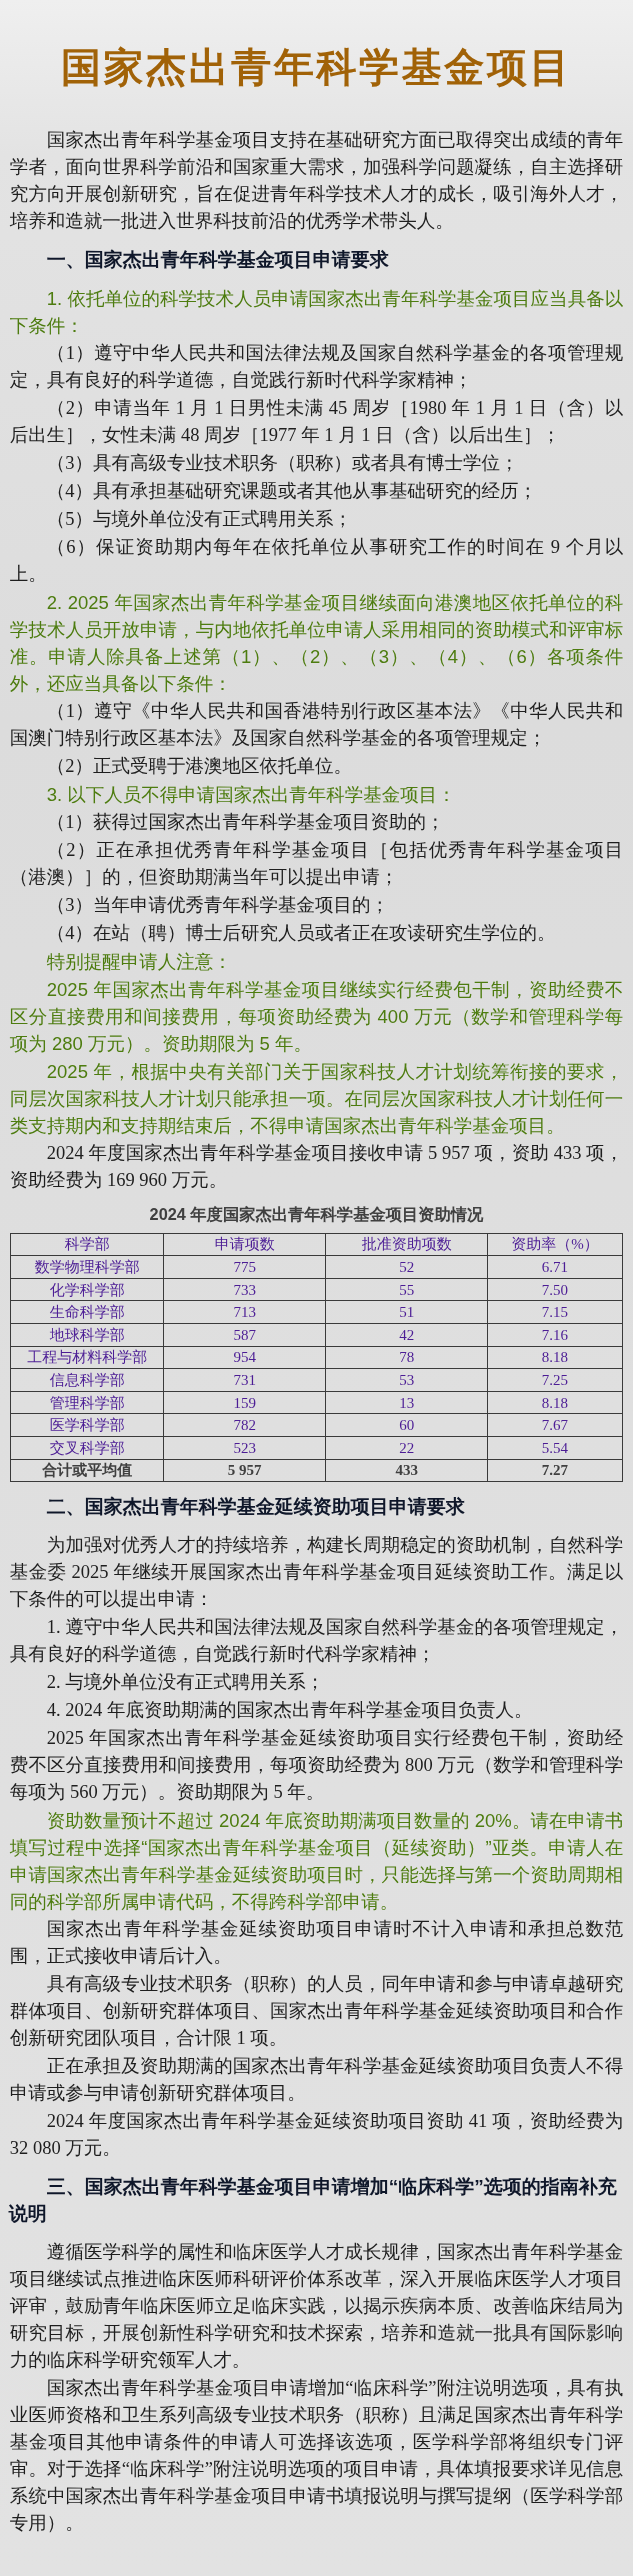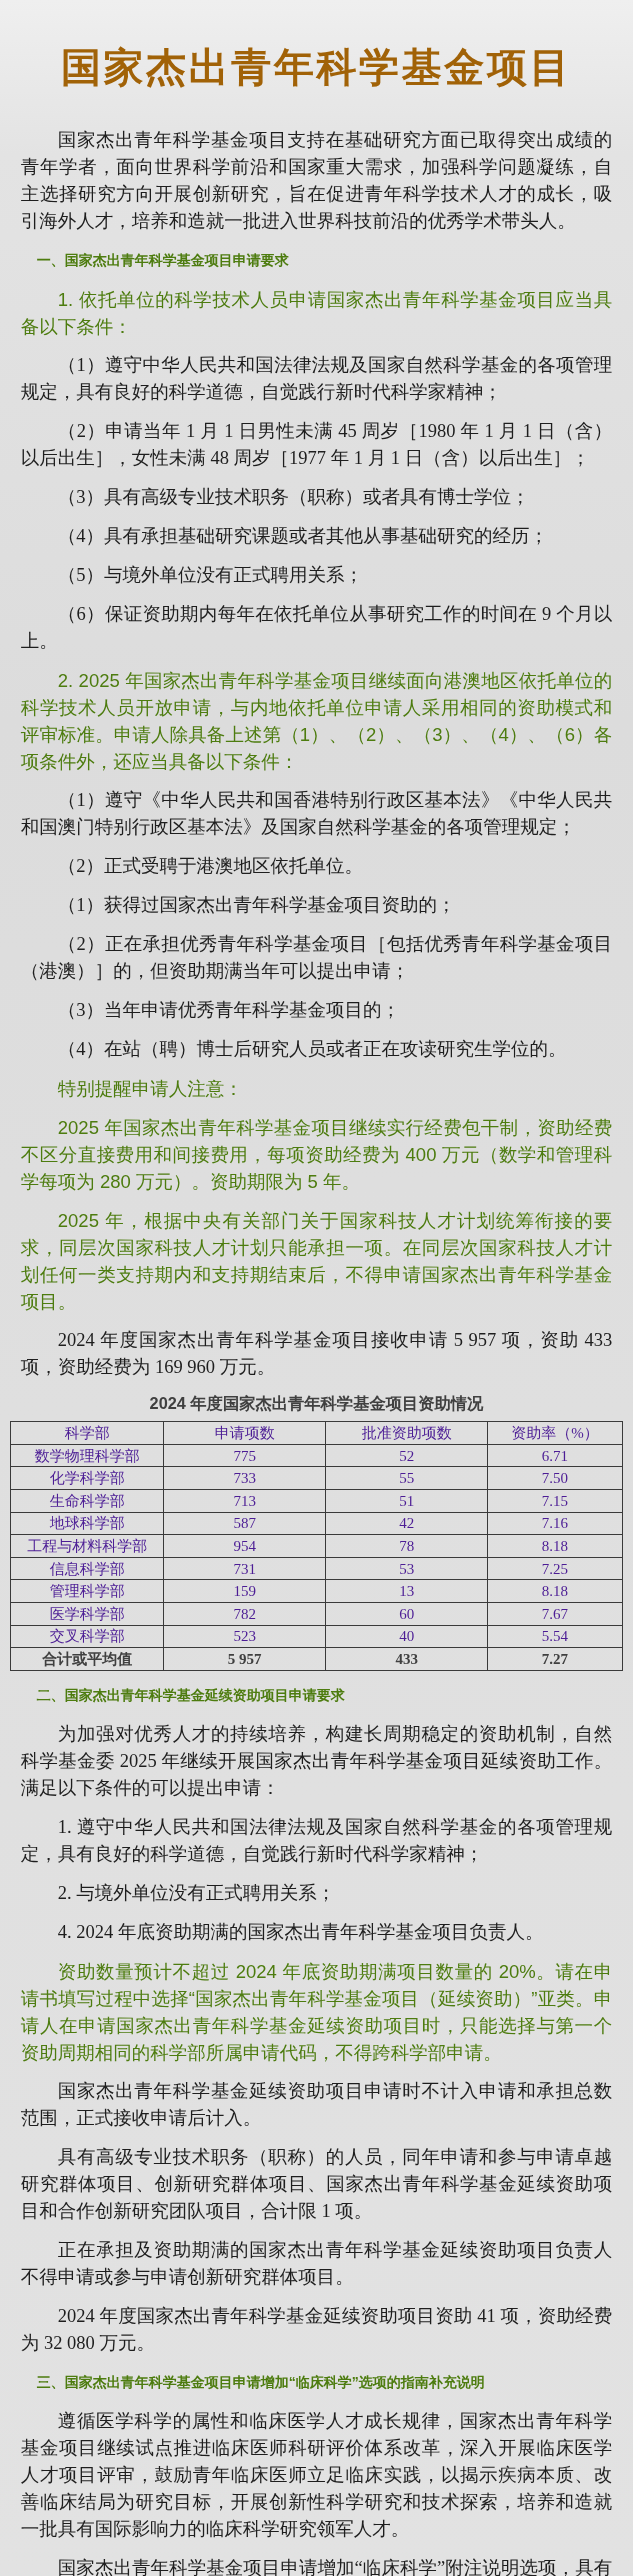--- a/index.html
+++ b/index.html
@@ -16,40 +16,40 @@
     font-size: 40px;
     line-height: 1.15;
     font-weight: 700;
     text-align: center;
     letter-spacing: 2.6px;
     margin: 0 0 37px 0;
     font-family: "DejaVu Serif", serif;
     color: #a16207;
   }
   .para {
-    margin: 12px;
+    margin: 1px;
     font-size: 18.5px;
     line-height: 27px;
     text-indent: 2em;
     text-align: justify;
     word-break: break-all;
   }
   .para.bold {
     font-weight: 400;
     font-family: "Liberation Sans", sans-serif;
     color: #4d7c0f;
   }
   .sec-h {
     margin: 11.4px 0 11.4px 0;
-    font-size: 14px;
+    font-size: 19px;
     line-height: 27px;
     font-weight: 700;
     text-indent: 2em;
     font-family: "Liberation Sans", sans-serif;
-    color: #4d7c0f;
+    color: #0f172a;
     word-break: break-all;
   }
   .tbl-title {
     margin: 10.6px 0 6.2px 0;
     text-align: center;
     font-size: 16.3px;
     font-weight: 700;
     font-family: "Liberation Sans", sans-serif;
     color: #404040;
   }
@@ -86,20 +86,21 @@
       <p class="para bold">1. 依托单位的科学技术人员申请国家杰出青年科学基金项目应当具备以下条件：</p>
       <p class="para">（1）遵守中华人民共和国法律法规及国家自然科学基金的各项管理规定，具有良好的科学道德，自觉践行新时代科学家精神；</p>
       <p class="para">（2）申请当年 1 月 1 日男性未满 45 周岁［1980 年 1 月 1 日（含）以后出生］，女性未满 48 周岁［1977 年 1 月 1 日（含）以后出生］；</p>
       <p class="para">（3）具有高级专业技术职务（职称）或者具有博士学位；</p>
       <p class="para">（4）具有承担基础研究课题或者其他从事基础研究的经历；</p>
       <p class="para">（5）与境外单位没有正式聘用关系；</p>
       <p class="para">（6）保证资助期内每年在依托单位从事研究工作的时间在 9 个月以上。</p>
       <p class="para bold">2. 2025 年国家杰出青年科学基金项目继续面向港澳地区依托单位的科学技术人员开放申请，与内地依托单位申请人采用相同的资助模式和评审标准。申请人除具备上述第（1）、（2）、（3）、（4）、（6）各项条件外，还应当具备以下条件：</p>
       <p class="para">（1）遵守《中华人民共和国香港特别行政区基本法》《中华人民共和国澳门特别行政区基本法》及国家自然科学基金的各项管理规定；</p>
       <p class="para">（2）正式受聘于港澳地区依托单位。</p>
+      <p class="para bold">3. 以下人员不得申请国家杰出青年科学基金项目：</p>
       <p class="para">（1）获得过国家杰出青年科学基金项目资助的；</p>
       <p class="para">（2）正在承担优秀青年科学基金项目［包括优秀青年科学基金项目（港澳）］的，但资助期满当年可以提出申请；</p>
       <p class="para">（3）当年申请优秀青年科学基金项目的；</p>
       <p class="para">（4）在站（聘）博士后研究人员或者正在攻读研究生学位的。</p>
       <p class="para bold">特别提醒申请人注意：</p>
       <p class="para bold">2025 年国家杰出青年科学基金项目继续实行经费包干制，资助经费不区分直接费用和间接费用，每项资助经费为 400 万元（数学和管理科学每项为 280 万元）。资助期限为 5 年。</p>
       <p class="para bold">2025 年，根据中央有关部门关于国家科技人才计划统筹衔接的要求，同层次国家科技人才计划只能承担一项。在同层次国家科技人才计划任何一类支持期内和支持期结束后，不得申请国家杰出青年科学基金项目。</p>
       <p class="para">2024 年度国家杰出青年科学基金项目接收申请 5 957 项，资助 433 项，资助经费为 169 960 万元。</p>
       <div class="tbl-title">2024 年度国家杰出青年科学基金项目资助情况</div>
       <table class="funding">
@@ -162,36 +163,37 @@
           </tr>
           <tr>
             <td>医学科学部</td>
             <td>782</td>
             <td>60</td>
             <td>7.67</td>
           </tr>
           <tr>
             <td>交叉科学部</td>
             <td>523</td>
-            <td>40</td>
+            <td>22</td>
             <td>5.54</td>
           </tr>
           <tr class="total">
             <td>合计或平均值</td>
             <td>5 957</td>
             <td>433</td>
             <td>7.27</td>
           </tr>
         </tbody>
       </table>
       <h2 class="sec-h">二、国家杰出青年科学基金延续资助项目申请要求</h2>
       <p class="para">为加强对优秀人才的持续培养，构建长周期稳定的资助机制，自然科学基金委 2025 年继续开展国家杰出青年科学基金项目延续资助工作。满足以下条件的可以提出申请：</p>
       <p class="para">1. 遵守中华人民共和国法律法规及国家自然科学基金的各项管理规定，具有良好的科学道德，自觉践行新时代科学家精神；</p>
       <p class="para">2. 与境外单位没有正式聘用关系；</p>
       <p class="para">4. 2024 年底资助期满的国家杰出青年科学基金项目负责人。</p>
+      <p class="para">2025 年国家杰出青年科学基金延续资助项目实行经费包干制，资助经费不区分直接费用和间接费用，每项资助经费为 800 万元（数学和管理科学每项为 560 万元）。资助期限为 5 年。</p>
       <p class="para bold">资助数量预计不超过 2024 年底资助期满项目数量的 20%。请在申请书填写过程中选择“国家杰出青年科学基金项目（延续资助）”亚类。申请人在申请国家杰出青年科学基金延续资助项目时，只能选择与第一个资助周期相同的科学部所属申请代码，不得跨科学部申请。</p>
       <p class="para">国家杰出青年科学基金延续资助项目申请时不计入申请和承担总数范围，正式接收申请后计入。</p>
       <p class="para">具有高级专业技术职务（职称）的人员，同年申请和参与申请卓越研究群体项目、创新研究群体项目、国家杰出青年科学基金延续资助项目和合作创新研究团队项目，合计限 1 项。</p>
       <p class="para">正在承担及资助期满的国家杰出青年科学基金延续资助项目负责人不得申请或参与申请创新研究群体项目。</p>
       <p class="para">2024 年度国家杰出青年科学基金延续资助项目资助 41 项，资助经费为 32 080 万元。</p>
       <h2 class="sec-h">三、国家杰出青年科学基金项目申请增加“临床科学”选项的指南补充说明</h2>
       <p class="para">遵循医学科学的属性和临床医学人才成长规律，国家杰出青年科学基金项目继续试点推进临床医师科研评价体系改革，深入开展临床医学人才项目评审，鼓励青年临床医师立足临床实践，以揭示疾病本质、改善临床结局为研究目标，开展创新性科学研究和技术探索，培养和造就一批具有国际影响力的临床科学研究领军人才。</p>
       <p class="para">国家杰出青年科学基金项目申请增加“临床科学”附注说明选项，具有执业医师资格和卫生系列高级专业技术职务（职称）且满足国家杰出青年科学基金项目其他申请条件的申请人可选择该选项，医学科学部将组织专门评审。对于选择“临床科学”附注说明选项的项目申请，具体填报要求详见信息系统中国家杰出青年科学基金项目申请书填报说明与撰写提纲（医学科学部专用）。</p>
     </div>
 </div>

